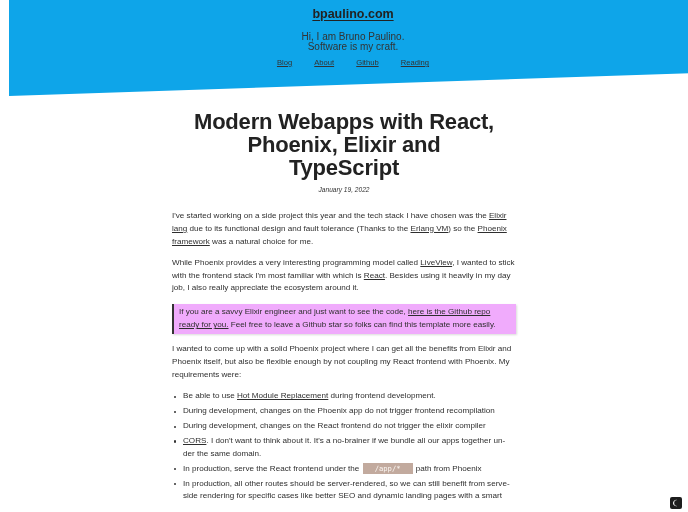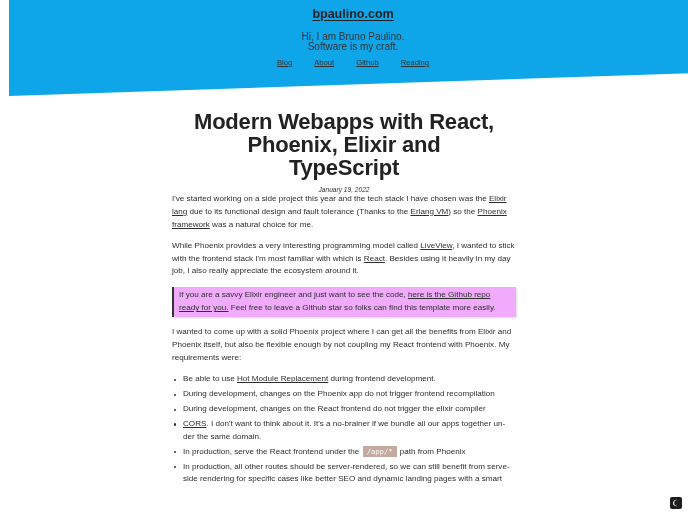--- a/index.html
+++ b/index.html
@@ -34,39 +34,39 @@
     position: absolute; left: 172px; top: 110px; width: 344px;
   }
   .post-title {
     text-align: center; font-size: 22px; font-weight: bold; line-height: 23px;
     color: #222; letter-spacing: -0.2px;
   }
   .post-date {
     text-align: center; font-size: 6.6px; font-style: italic; color: #333;
     margin-top: 7px;
   }
-  .content { margin-top: 0; font-size: 8.1px; line-height: 12.8px; color: #2e2e2e; }
+  .content { margin-top: 17px; font-size: 8.1px; line-height: 12.8px; color: #2e2e2e; }
   .content p { margin-bottom: 8.5px; }
   .content a { color: #2e2e2e; text-decoration: underline; }
   .quote {
     background: #f0abfc;
     border-left: 2px solid #333;
     box-shadow: 1px 1px 2px rgba(0,0,0,0.15);
     padding: 2.5px 6px 2.5px 5px;
     margin-bottom: 9px;
   }
   ul.reqs { list-style: none; margin-top: 0; }
   ul.reqs li { position: relative; padding-left: 11px; margin-bottom: 2.1px; }
   ul.reqs li::before {
     content: ""; position: absolute; left: 2px; top: 5.5px;
     width: 2.2px; height: 2.2px; background: #333; border-radius: 50%;
   }
   code.inline {
     background: #c2aa9e; color: #fbf6f2; font-family: "DejaVu Sans Mono", monospace;
-    font-size: 7.2px; padding: 1px 4px; margin: 0 1px;
+    font-size: 7.2px; padding: 1px 12px; margin: 0 1px;
   }
   .theme-toggle {
     position: absolute; left: 670px; top: 497px; width: 12px; height: 12px;
     background: #1d1d1d; border-radius: 2px; display: flex; align-items: center; justify-content: center;
     cursor: pointer;
   }
   .theme-toggle svg { width: 8px; height: 8px; }
 </style>
 </head>
 <body>

